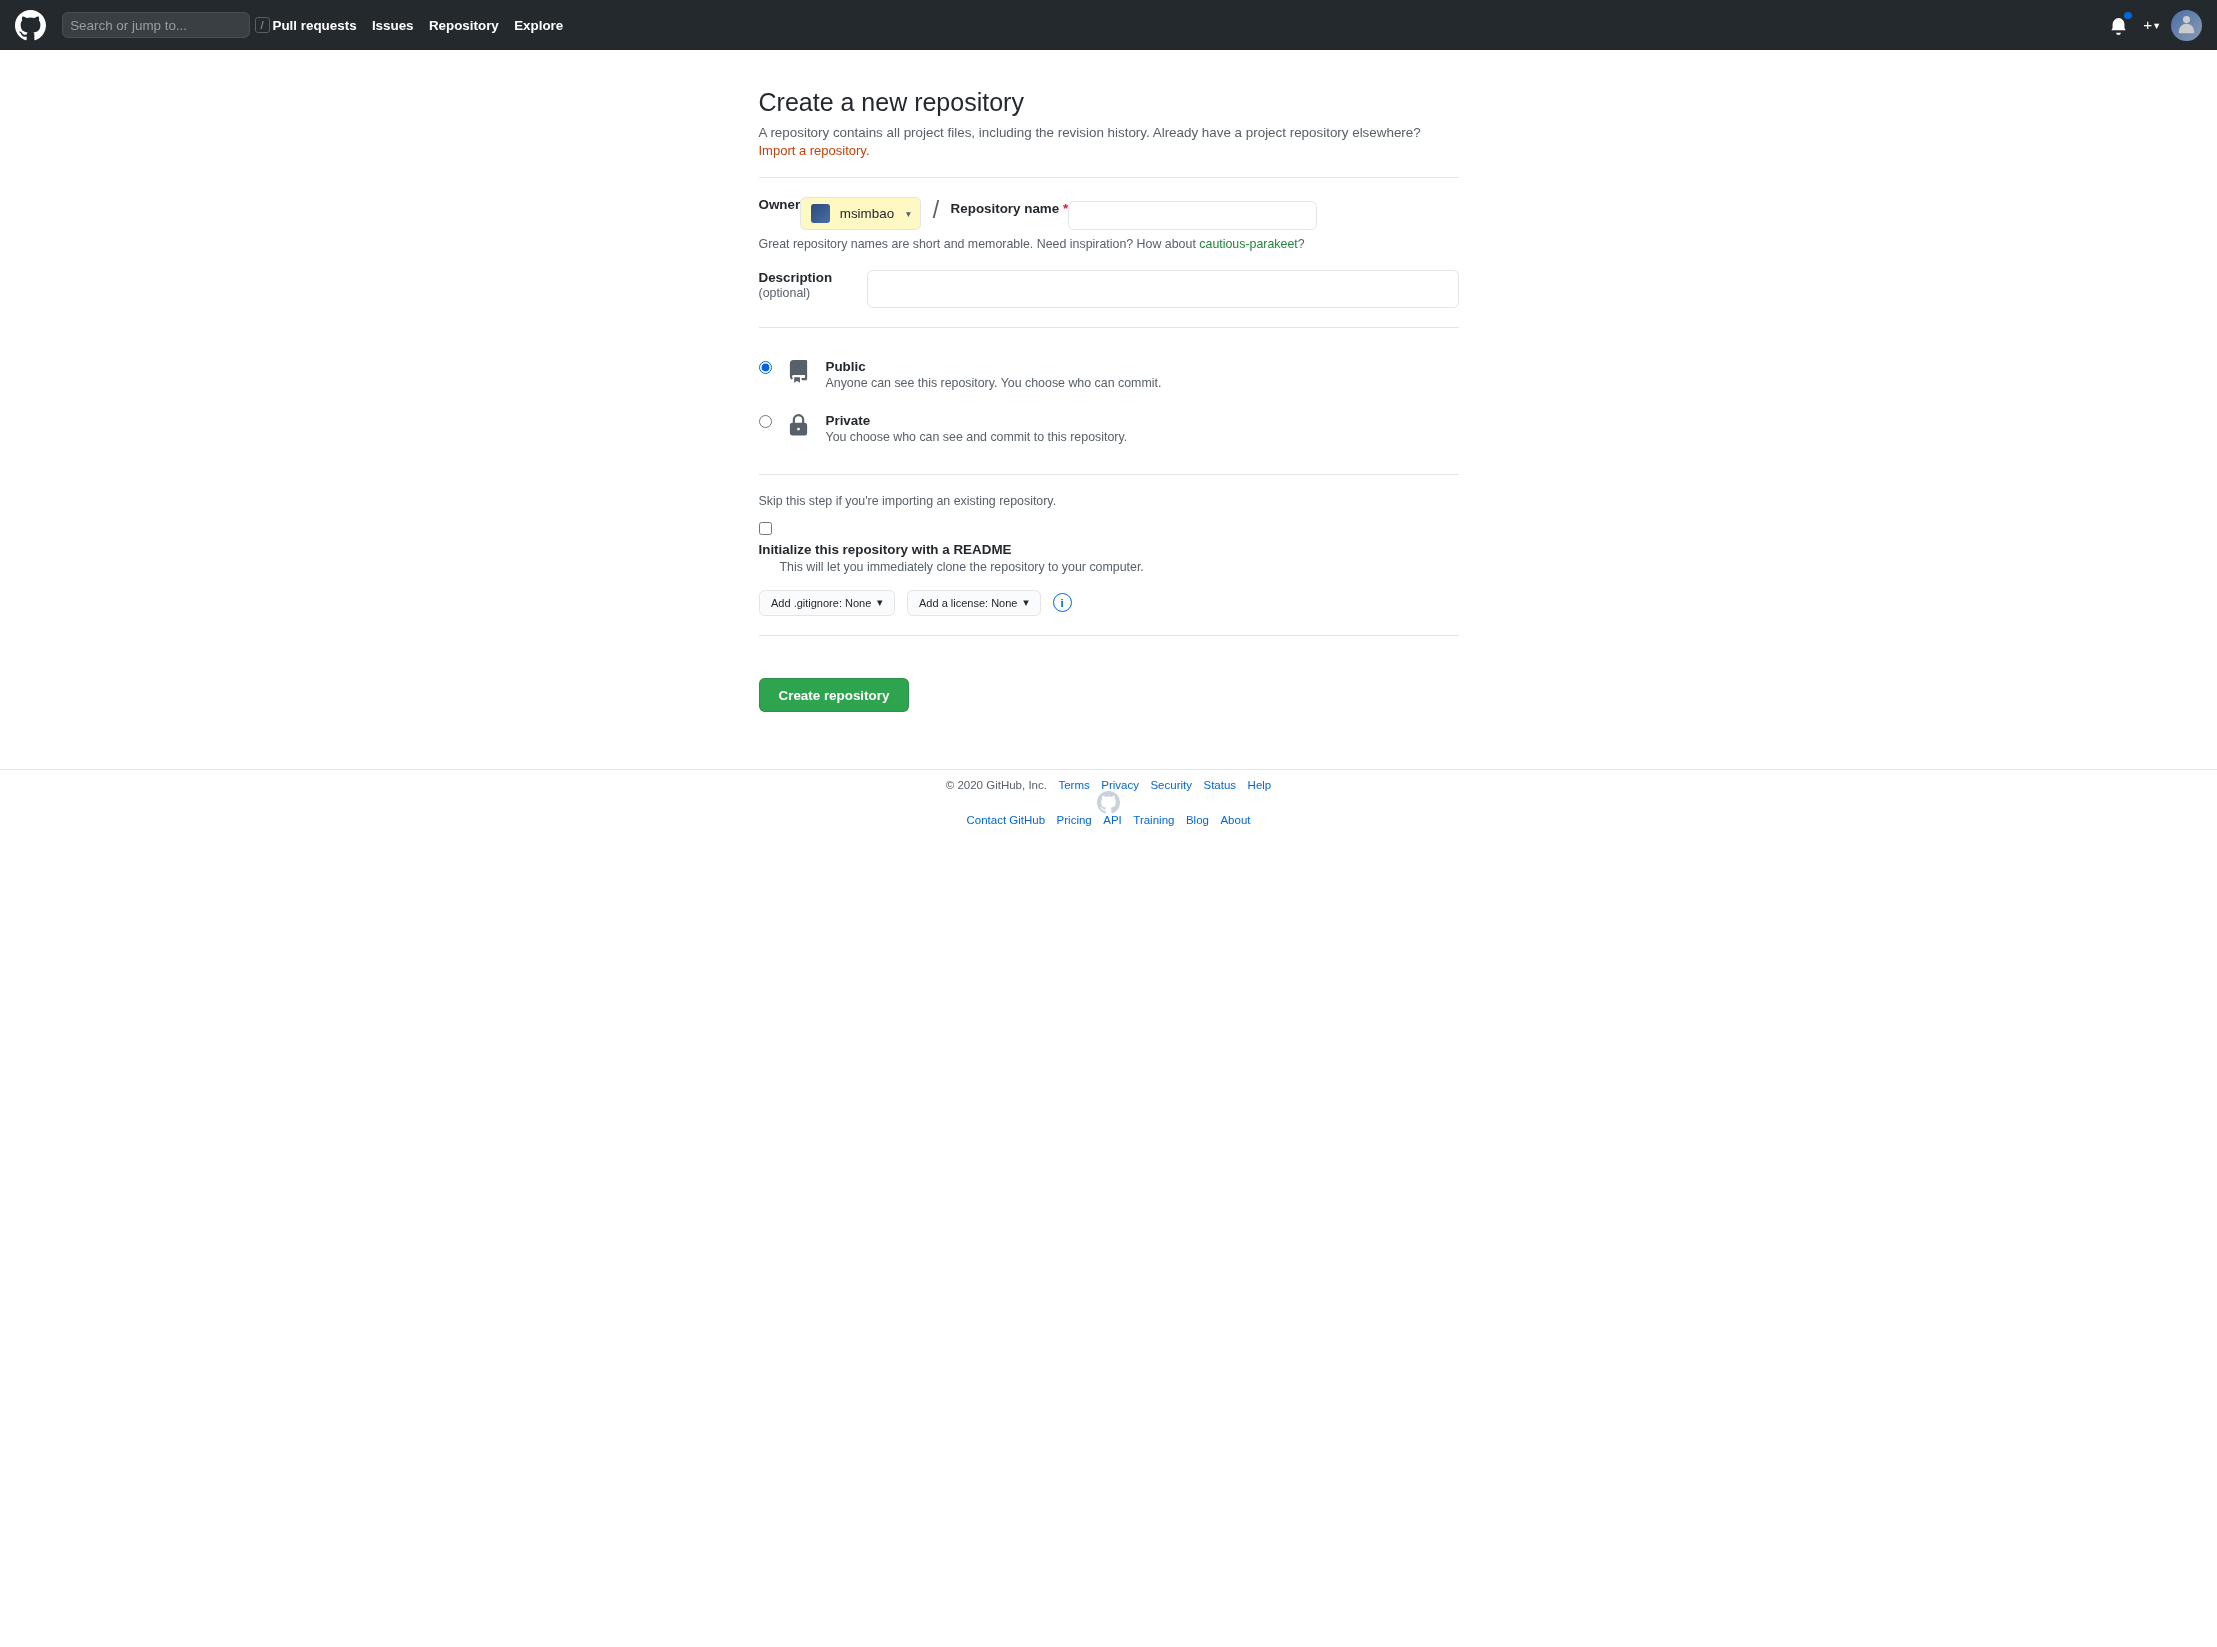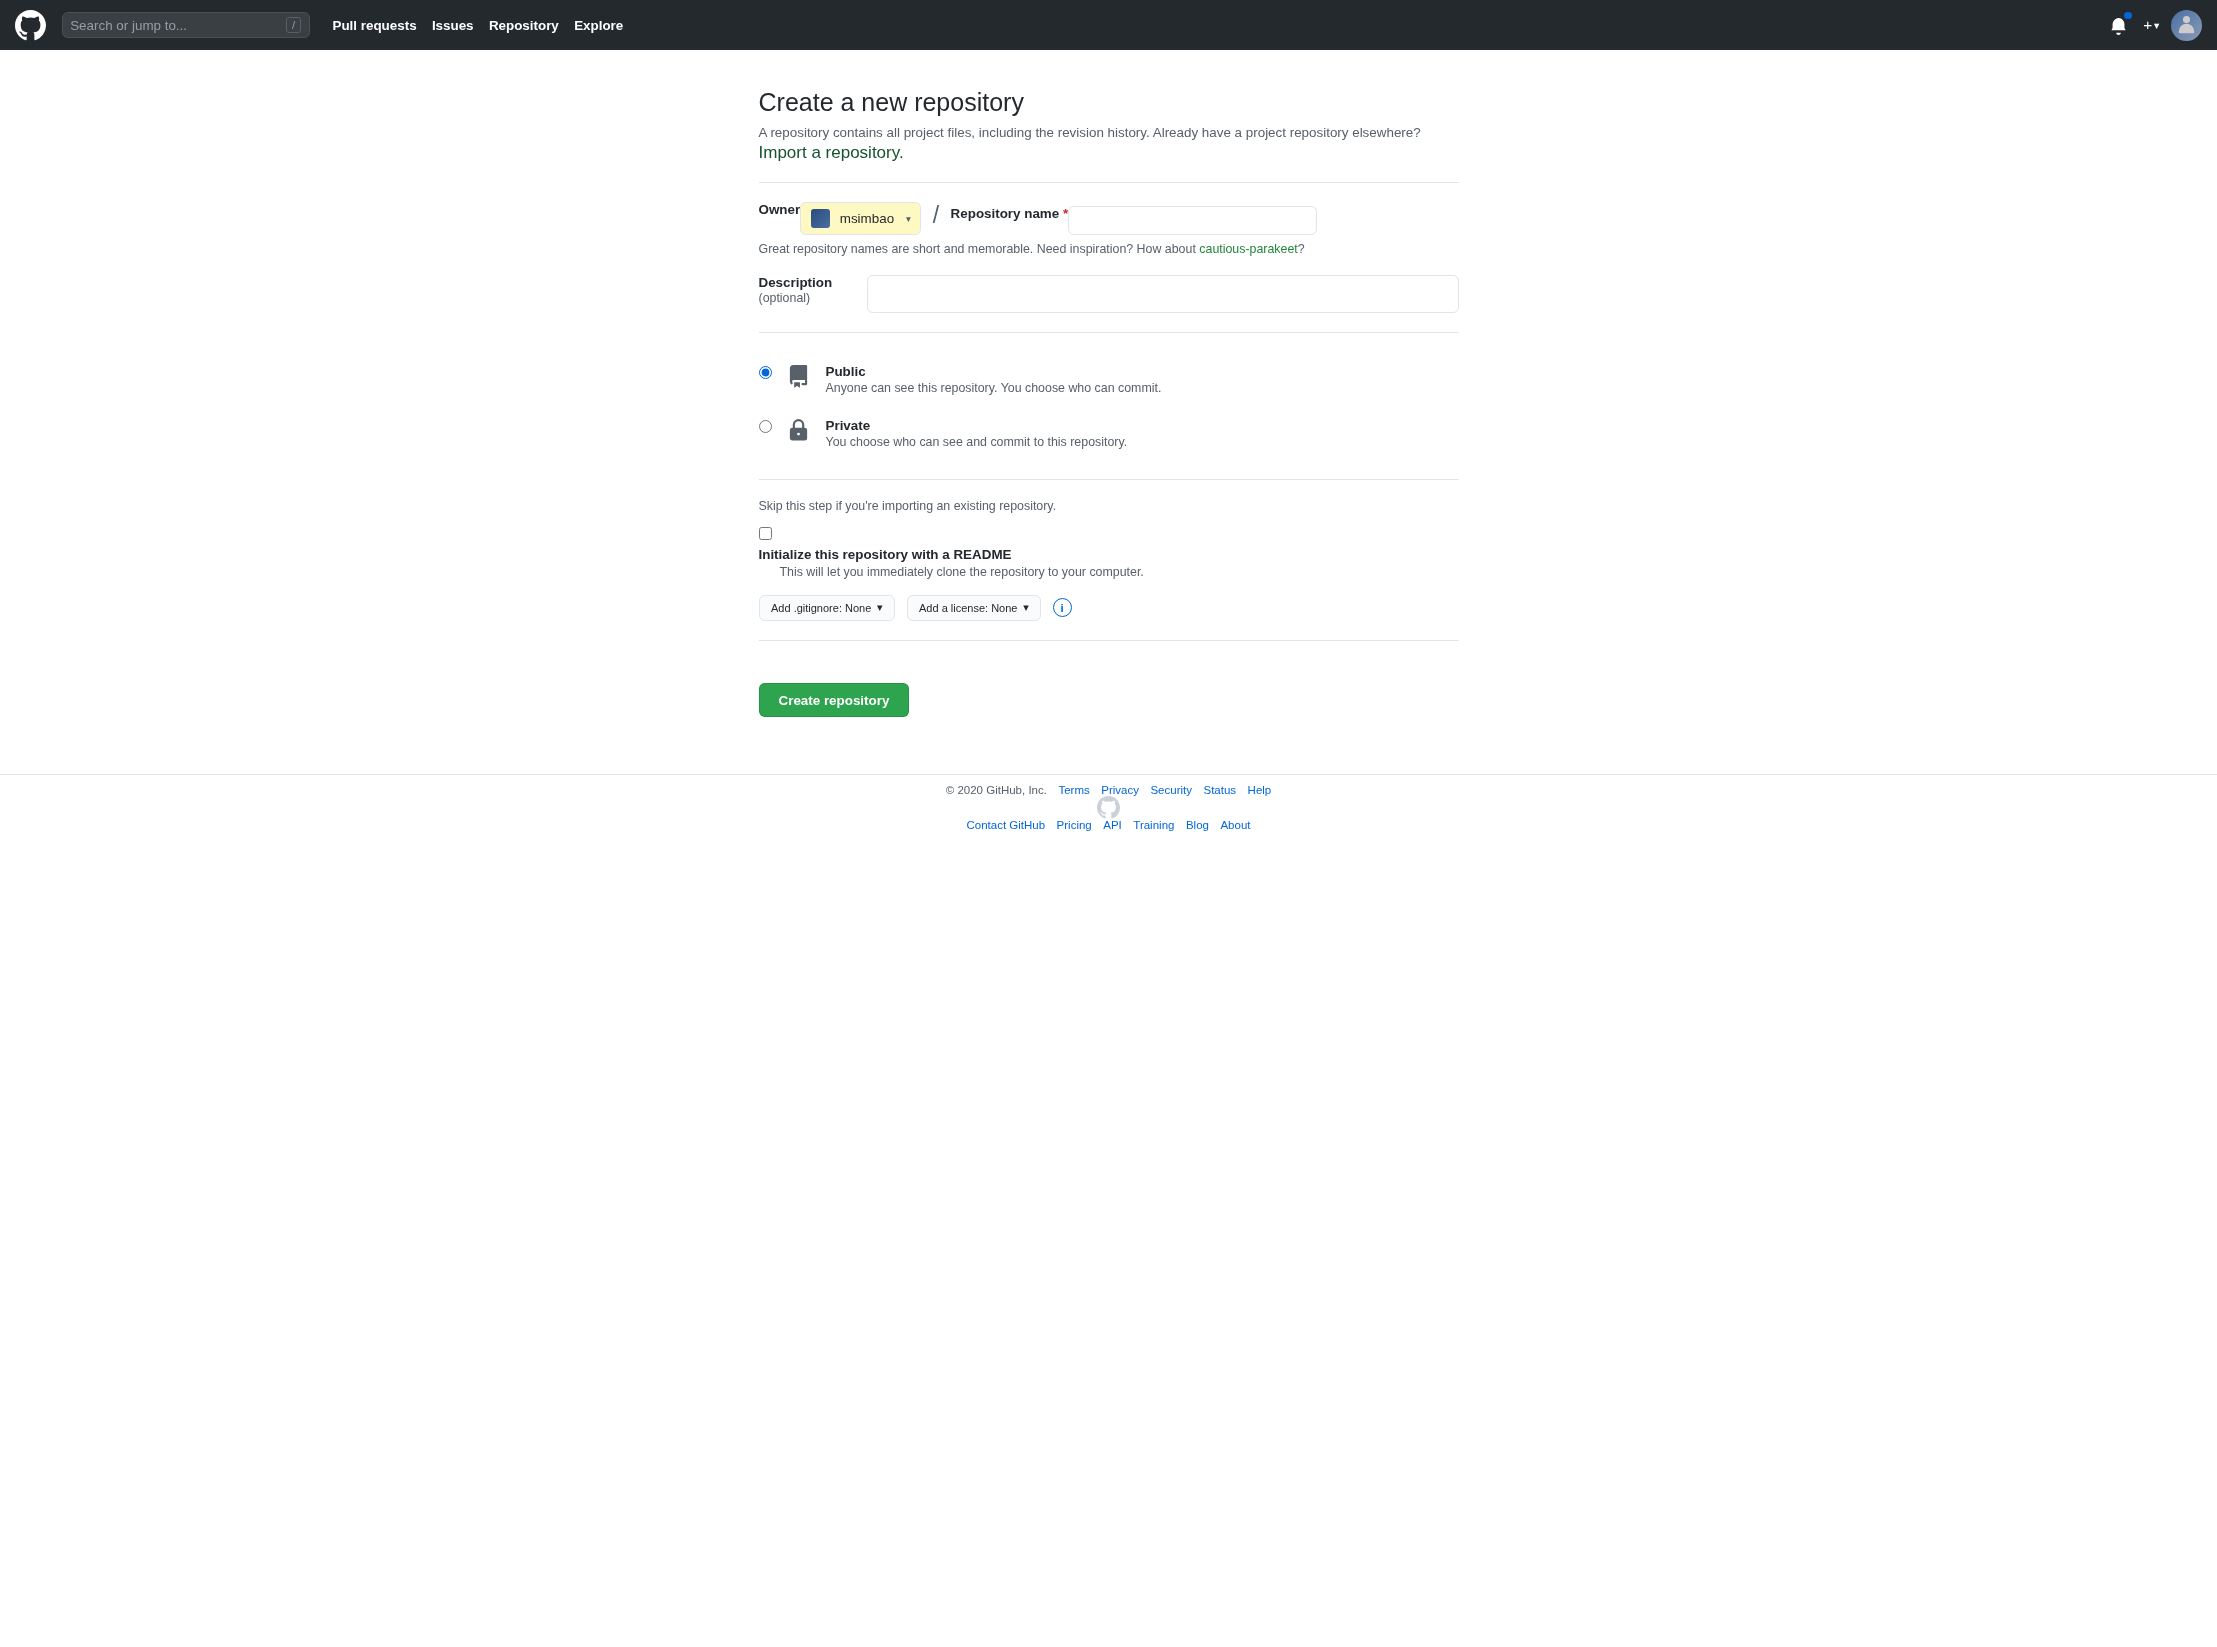--- a/index.html
+++ b/index.html
@@ -16,21 +16,21 @@
     }
     .nav-search {
       display: flex;
       align-items: center;
       background: #3a3f43;
       border: 1px solid #4a4f53;
       border-radius: 5.7px;
       padding: 3.8px 7.6px;
       color: #959da5;
       font-size: 13.4px;
-      width: 248px;
+      width: 188px;
       gap: 7.6px;
     }
     .nav-search input {
       background: transparent;
       border: none;
       outline: none;
       color: #c9d1d9;
       font-size: 13.4px;
       flex: 1;
     }
@@ -84,23 +84,23 @@
       font-weight: 400;
       color: #24292e;
       margin-bottom: 7.6px;
     }
     .subtitle {
       font-size: 13.4px;
       color: #586069;
       margin-bottom: 3.8px;
     }
     .import-link {
-      color: #14532d;
+      color: #c2410c;
       text-decoration: none;
-      font-size: 17px;
+      font-size: 13px;
     }
 
     .divider {
       border: none;
       border-top: 1px solid #e1e4e8;
       margin: 19px 0;
     }
 
     .form-row {
       display: flex;

